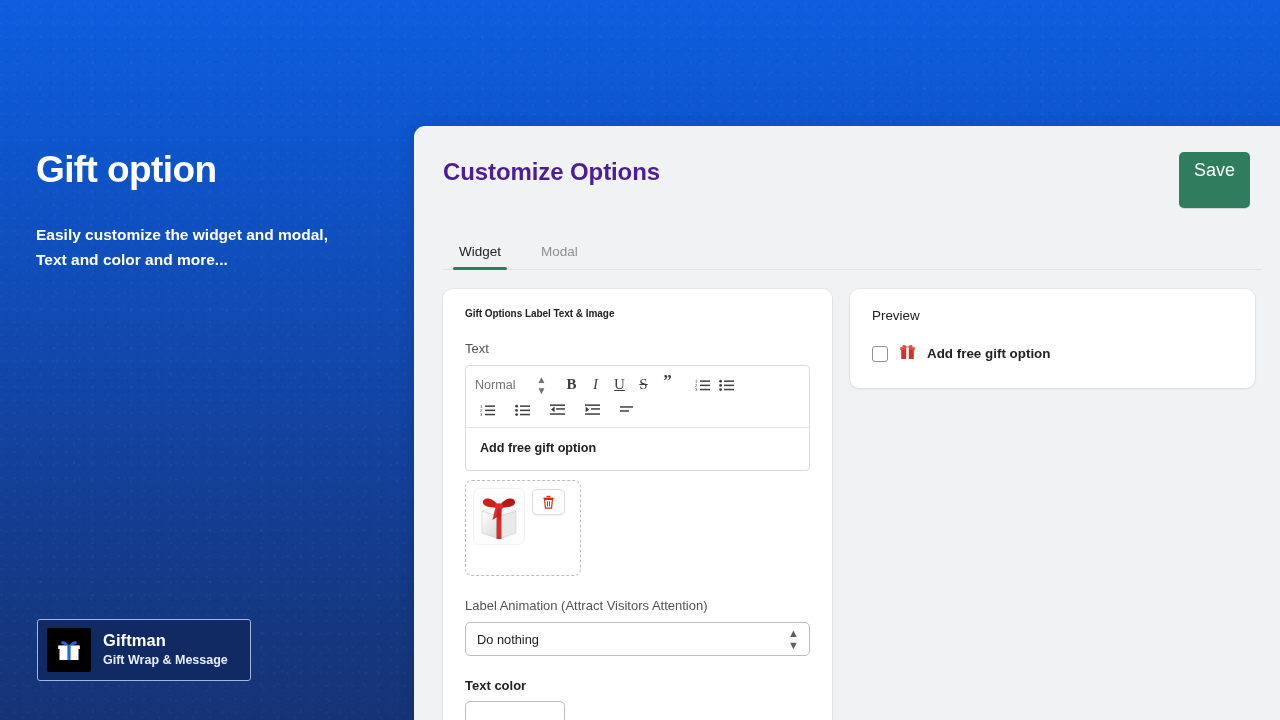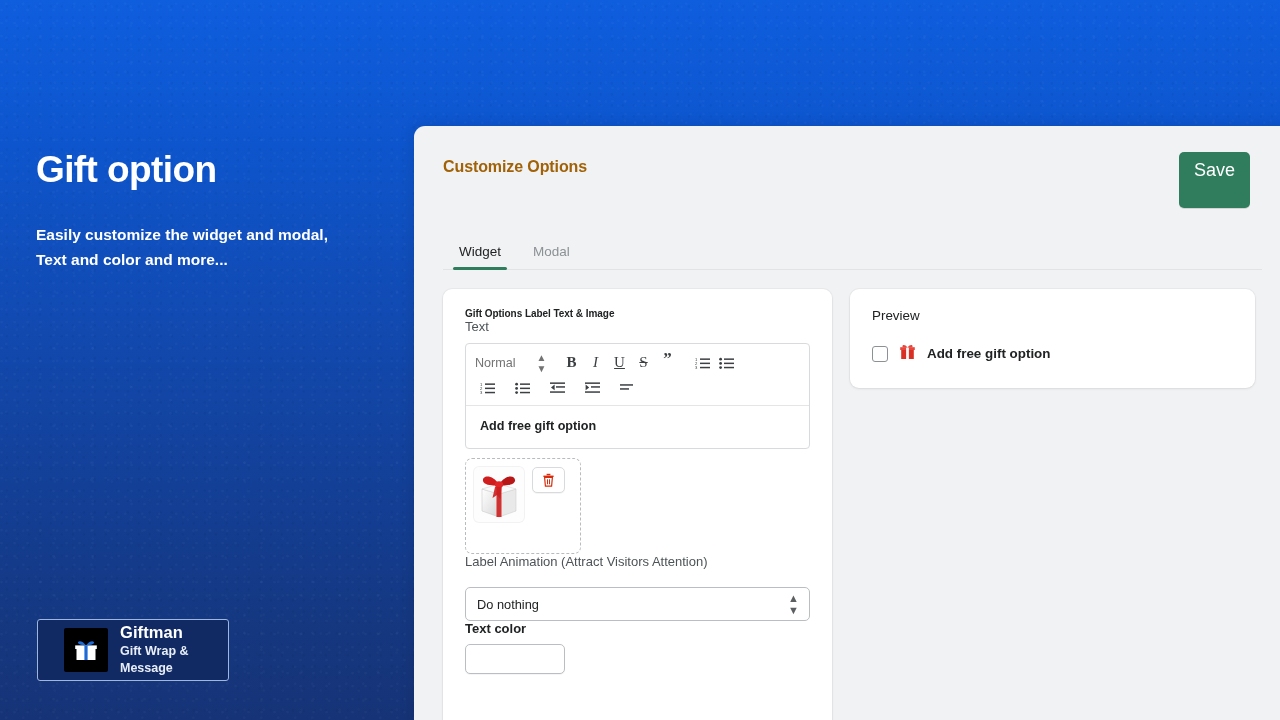--- a/index.html
+++ b/index.html
@@ -55,27 +55,27 @@
     margin-top: 30px;
     color: #ffffff;
     font-size: 15.5px;
     font-weight: bold;
     line-height: 1.62;
   }
 
   .brand-badge {
     position: absolute;
     left: 37px; top: 619px;
-    width: 192px; height: 62px;
+    width: 214px; height: 62px;
     background: #112a63;
     border: 1px solid #9fb6dd;
     border-radius: 3px;
     display: flex;
     align-items: center;
-    padding: 0 26px;
+    padding: 0 9px;
     z-index: 3;
   }
   .brand-logo {
     width: 44px; height: 44px;
     background: #000000;
     border-radius: 2px;
     display: flex; align-items: center; justify-content: center;
     flex: 0 0 auto;
   }
   .brand-text { margin-left: 12px; }
@@ -107,44 +107,44 @@
     overflow: hidden;
   }
 
   .panel-head {
     display: flex;
     align-items: flex-start;
     justify-content: space-between;
     padding: 26px 44px 0 29px;
   }
   .panel-title {
-    font-size: 16px;
-    font-weight: bold;
-    color: #a16207;
+    font-size: 24px;
+    font-weight: bold;
+    color: #4c1d95;
     letter-spacing: -.1px;
     padding-top: 6px;
   }
   .save-btn {
     background: #2f7d5c;
     color: #ffffff;
     font-size: 18px;
     border: none;
     border-radius: 5px;
     padding: 8px 15px 27px;
     cursor: pointer;
     box-shadow: 0 1px 0 rgba(0,0,0,.12);
     font-family: "Liberation Sans", sans-serif;
   }
 
   .tabs {
     margin: 24px 0 0 29px;
     width: 819px;
     display: flex;
     align-items: flex-end;
-    gap: 0;
+    gap: 8px;
     border-bottom: 1px solid #e1e3e5;
     height: 38px;
   }
   .tab {
     font-size: 13.5px;
     color: #8c9196;
     padding: 0 16px 11px;
     cursor: pointer;
     position: relative;
     line-height: 1;
@@ -182,20 +182,21 @@
 
   .card-heading {
     font-size: 10px;
     font-weight: bold;
     color: #202223;
     letter-spacing: -.05px;
   }
   .field-label {
     font-size: 13px;
     color: #4d5357;
+    margin-top: 22px;
   }
   .field-label.strong {
     font-weight: bold;
     color: #202223;
   }
 
   
   .editor {
     margin-top: 9px;
     border: 1px solid #d8dadd;
@@ -274,21 +275,21 @@
     border: 1px solid #d8dadd;
     border-radius: 5px;
     background: #fff;
     display: flex; align-items: center; justify-content: center;
     cursor: pointer;
     box-shadow: 0 1px 0 rgba(0,0,0,.04);
   }
 
   
   .select {
-    margin-top: 18px;
+    margin-top: 9px;
     width: 100%;
     height: 33px;
     border: 1px solid #babec3;
     border-radius: 5px;
     background: #fff;
     display: flex;
     align-items: center;
     justify-content: space-between;
     padding: 16px 11px;
     font-size: 12.8px;

